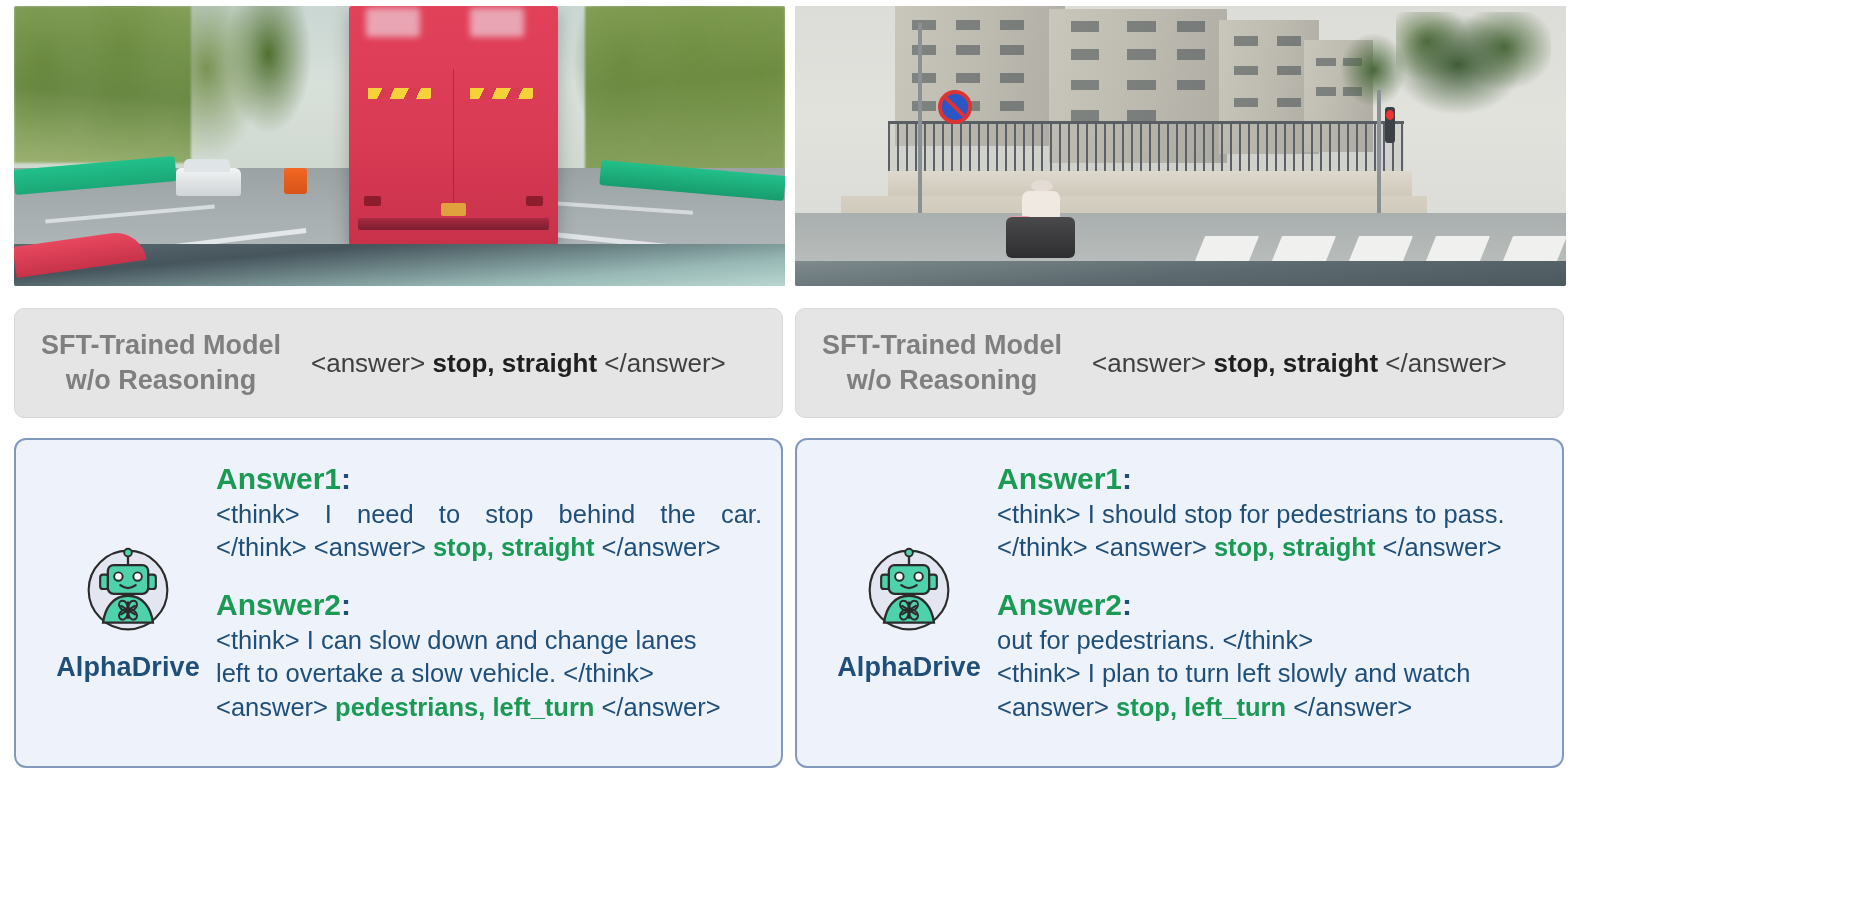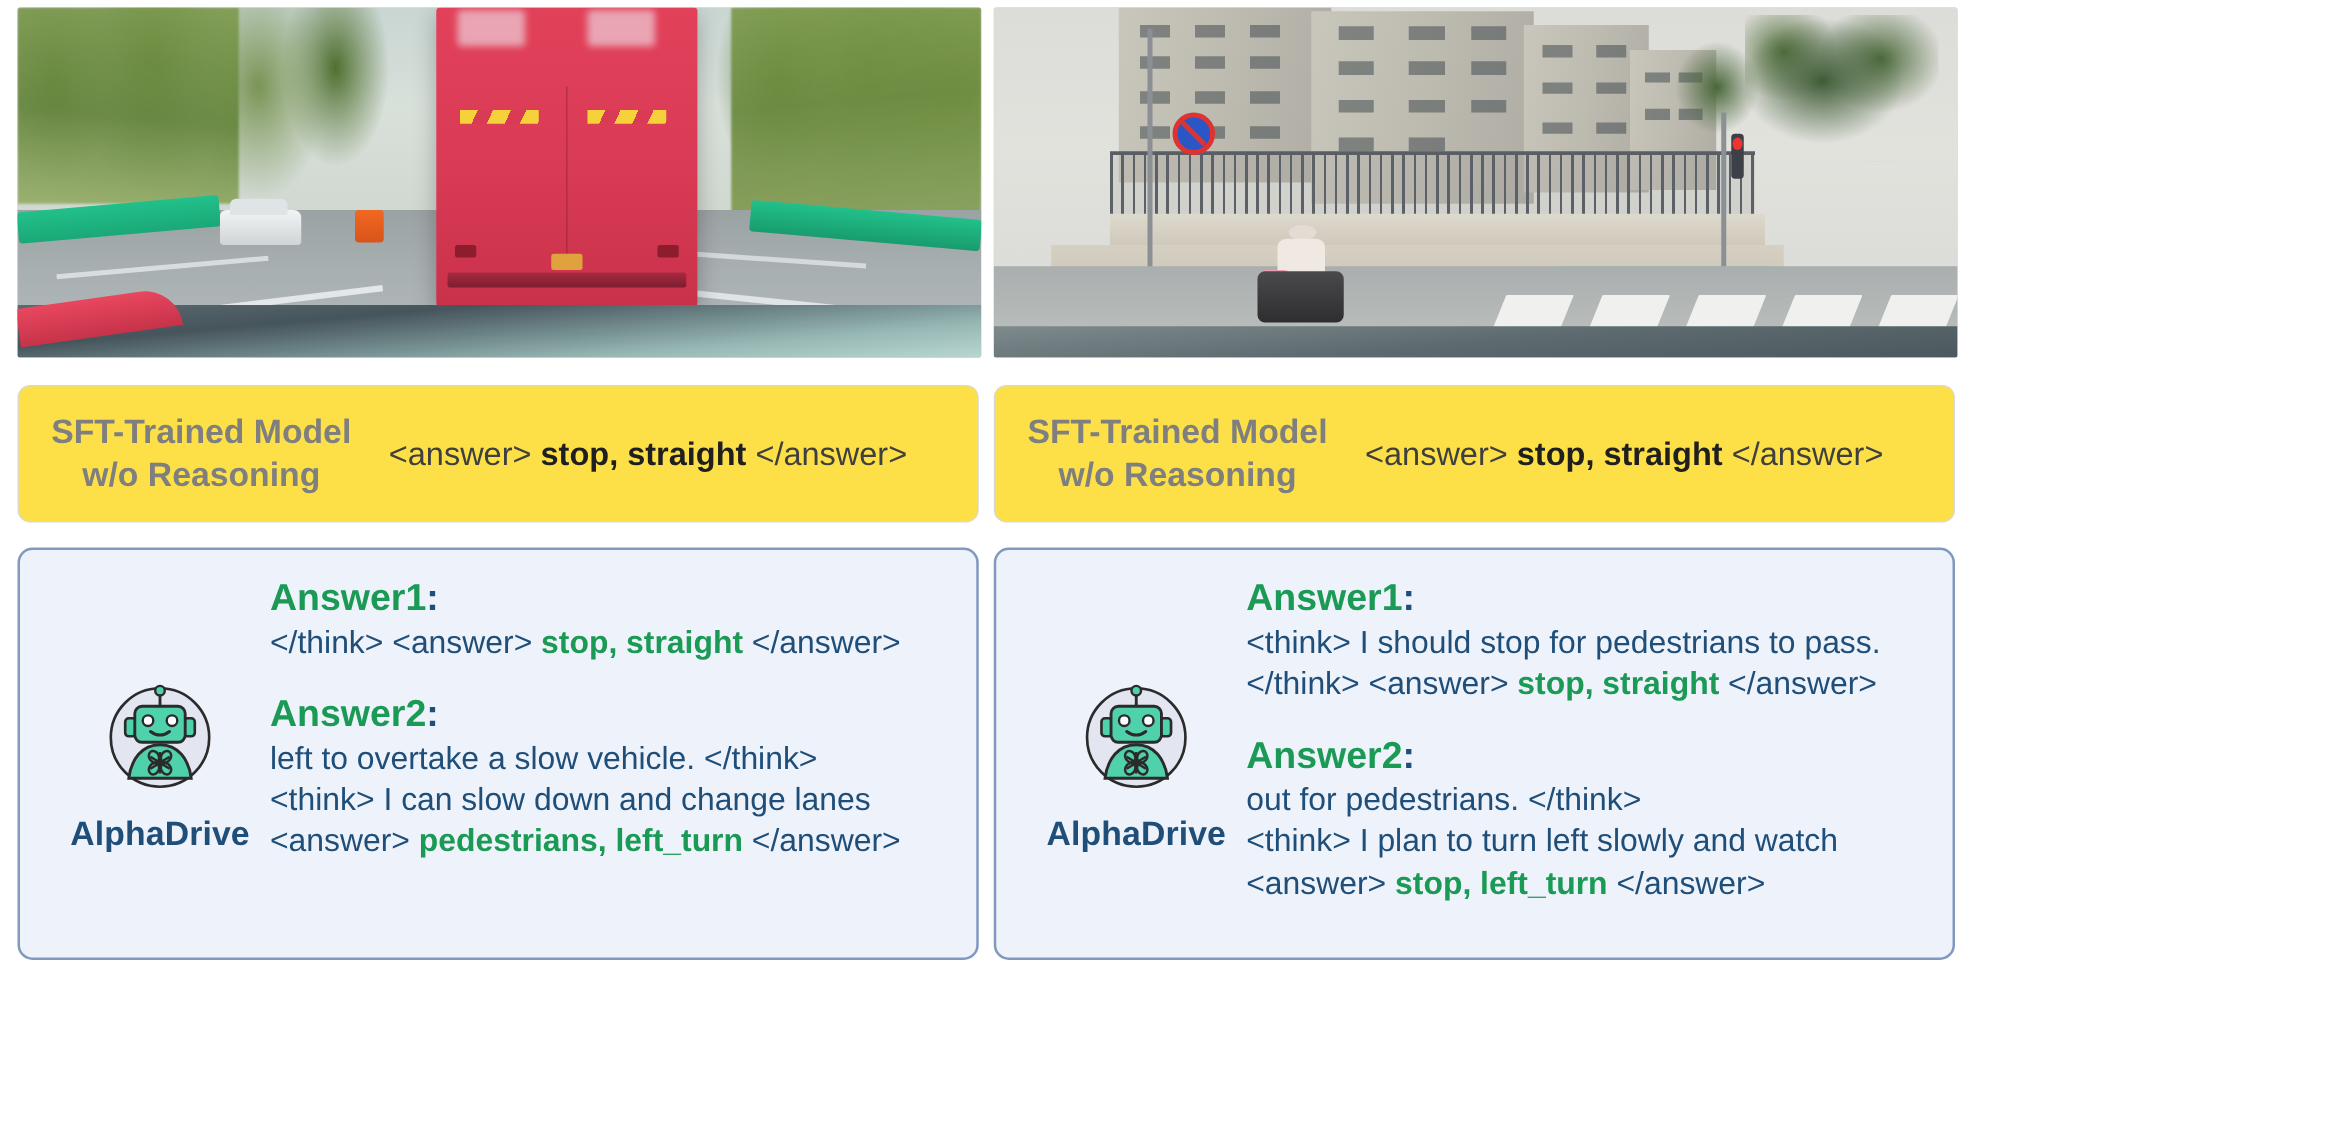--- a/index.html
+++ b/index.html
@@ -127,21 +127,21 @@
   .rider .scooter{position:absolute;left:-28%;top:48%;width:150%;height:52%;
     background:linear-gradient(#4a4a4c,#2e2e30);border-radius:6px;}
   .rider .pink{position:absolute;left:-26%;top:46%;width:58%;height:34%;
     background:linear-gradient(#f09bb0,#e07d96);border-radius:6px;}
   .hood-r{position:absolute;left:0;bottom:0;width:100%;height:9%;
     background:linear-gradient(175deg,#7e8a8c 0%,#5d6b70 50%,#4b585e 100%);}
 
   
   .sft-box{
     position:absolute;left:0;top:308px;width:769px;height:110px;
-    border:1px solid #d8d8d8;border-radius:10px;background:#fde047;
+    border:1px solid #d8d8d8;border-radius:10px;background:#e5e5e5;
     box-sizing:border-box;display:flex;align-items:center;
   }
   .sft-label{
     width:292px;flex:0 0 292px;text-align:center;
     color:#7f7f7f;font-weight:bold;font-size:27px;line-height:1.28;
   }
   .sft-answer{
     flex:1;text-align:left;color:#3f3f3f;font-size:26px;padding-left:4px;
     white-space:nowrap;
   }
@@ -249,31 +249,32 @@
             <ellipse cx="55" cy="76" rx="4" ry="5" transform="rotate(-30 55 76)"></ellipse>
           </g>
         </svg>
         <div class="ad-name">AlphaDrive</div>
       </div>
       <div class="ad-body">
 
         <div class="ans-head">
           <span>Answer1</span><span class="colon">:</span>
         </div>
+        <div class="ans-line just">&lt;think&gt;  I  need  to  stop  behind  the  car.</div>
         <div class="ans-line">
           <span>&lt;/think&gt; &lt;answer&gt; </span><b>stop, straight</b><span> &lt;/answer&gt;</span>
         </div>
 
         <div class="ans-gap"></div>
 
         <div class="ans-head">
           <span>Answer2</span><span class="colon">:</span>
         </div>
+        <div class="ans-line">&lt;think&gt; I can slow down and  change lanes</div>
         <div class="ans-line">left to overtake a slow vehicle. &lt;/think&gt;</div>
-        <div class="ans-line">&lt;think&gt; I can slow down and  change lanes</div>
         <div class="ans-line">
           <span>&lt;answer&gt; </span><b>pedestrians, left_turn</b><span> &lt;/answer&gt;</span>
         </div>
 
       </div>
     </div>
   </div>
 
   <div class="panel right">
 

